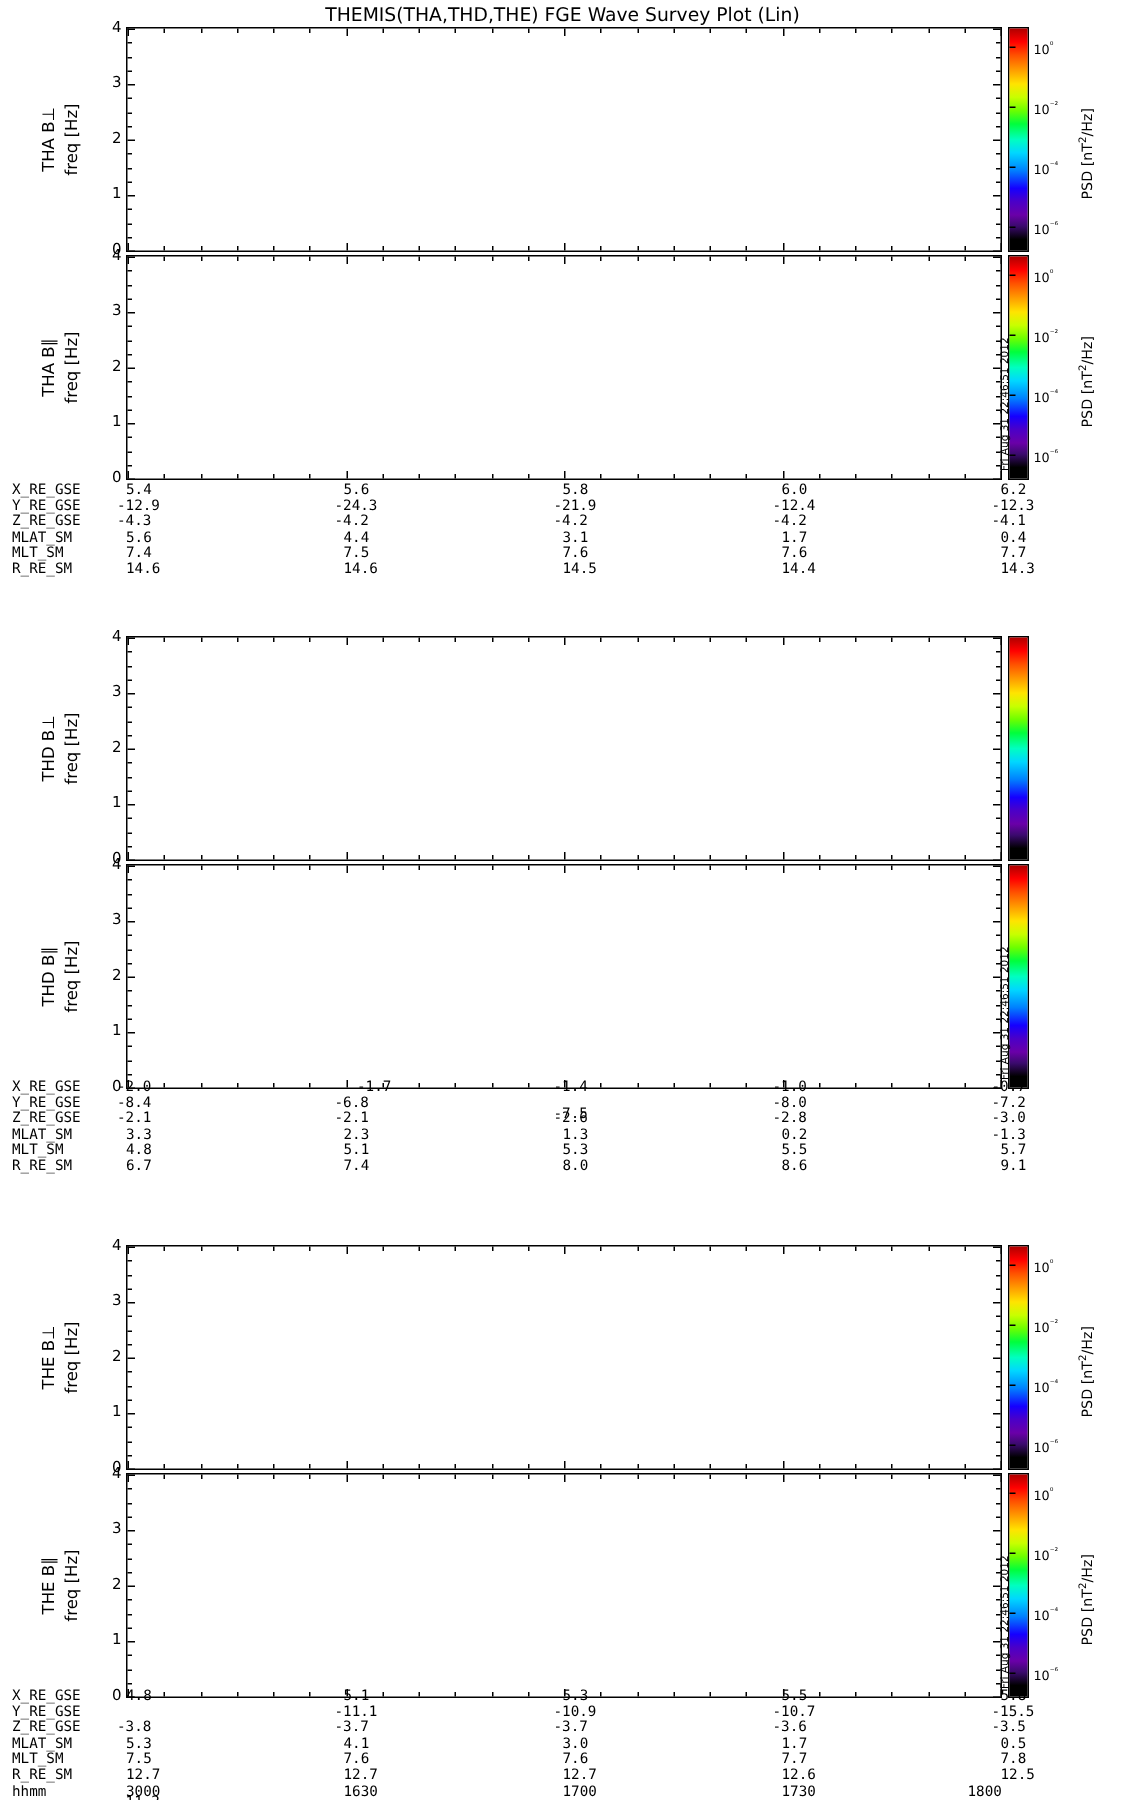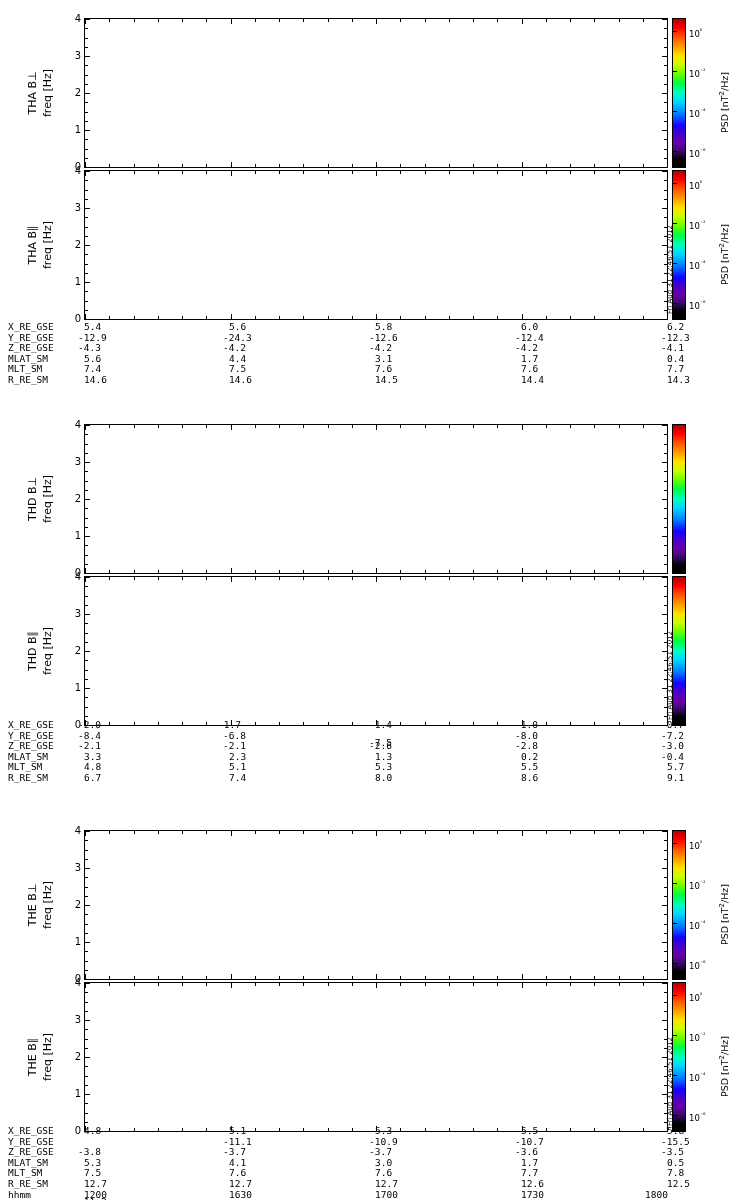--- a/index.html
+++ b/index.html
@@ -37,20 +37,21 @@
   .cblabel{position:absolute;font-size:8.5px;line-height:8.5px;white-space:nowrap;transform:translateY(-4px);}
   .cbtickmark{position:absolute;left:0;width:4px;height:1px;background:#000;}
   .cbtitle{position:absolute;transform-origin:0 0;transform:rotate(-90deg);font-size:9.5px;white-space:nowrap;}
   .stamp{position:absolute;transform-origin:0 0;transform:rotate(-90deg);font-size:7px;font-family:"DejaVu Sans",sans-serif;white-space:nowrap;color:#000;}
   .sup{font-size:0.72em;vertical-align:super;}
 </style>
 </head>
 <body>
 
 <div id="root">
+  <div class="title">THEMIS(THA,THD,THE)  FGE Wave Survey Plot (Lin)</div>
 <div class="panel" style="left: 84px; top: 18px; width: 584px; height: 150px;">
       <div class="ytickmark" style="top: 148px;"></div>
       <div class="ytickmark r" style="top: 148px;"></div>
       <div class="ytick" style="top: 148px;">0</div>
       <div class="ytickminor" style="top: 138.75px;"></div>
       <div class="ytickminor r" style="top: 138.75px;"></div>
       <div class="ytickminor" style="top: 129.5px;"></div>
       <div class="ytickminor r" style="top: 129.5px;"></div>
       <div class="ytickminor" style="top: 120.25px;"></div>
       <div class="ytickminor r" style="top: 120.25px;"></div>
@@ -661,21 +662,21 @@
     <div class="stamp" style="left: 666px; top: 1126px;">Fri Aug 31 22:46:51 2012</div>
     <div class="metalabel" style="left: 8px; top: 322px;">X_RE_GSE</div>
     <div class="metablock" style="left: 84px; top: 322px;">5.4</div>
     <div class="metablock" style="left: 229px; top: 322px;">5.6</div>
     <div class="metablock" style="left: 375px; top: 322px;">5.8</div>
     <div class="metablock" style="left: 521px; top: 322px;">6.0</div>
     <div class="metablock" style="left: 667px; top: 322px;">6.2</div>
     <div class="metalabel" style="left: 8px; top: 332.6px;">Y_RE_GSE</div>
     <div class="metablock" style="left: 78px; top: 332.6px;">-12.9</div>
     <div class="metablock" style="left: 223px; top: 332.6px;">-24.3</div>
-    <div class="metablock" style="left: 369px; top: 332.6px;">-12.6</div>
+    <div class="metablock" style="left: 369px; top: 332.6px;">-21.9</div>
     <div class="metablock" style="left: 515px; top: 332.6px;">-12.4</div>
     <div class="metablock" style="left: 661px; top: 332.6px;">-12.3</div>
     <div class="metalabel" style="left: 8px; top: 343.2px;">Z_RE_GSE</div>
     <div class="metablock" style="left: 78px; top: 343.2px;">-4.3</div>
     <div class="metablock" style="left: 223px; top: 343.2px;">-4.2</div>
     <div class="metablock" style="left: 369px; top: 343.2px;">-4.2</div>
     <div class="metablock" style="left: 515px; top: 343.2px;">-4.2</div>
     <div class="metablock" style="left: 661px; top: 343.2px;">-4.1</div>
     <div class="metalabel" style="left: 8px; top: 353.8px;">MLAT_SM</div>
     <div class="metablock" style="left: 84px; top: 353.8px;">5.6</div>
@@ -690,42 +691,42 @@
     <div class="metablock" style="left: 521px; top: 364.4px;">7.6</div>
     <div class="metablock" style="left: 667px; top: 364.4px;">7.7</div>
     <div class="metalabel" style="left: 8px; top: 375px;">R_RE_SM</div>
     <div class="metablock" style="left: 84px; top: 375px;">14.6</div>
     <div class="metablock" style="left: 229px; top: 375px;">14.6</div>
     <div class="metablock" style="left: 375px; top: 375px;">14.5</div>
     <div class="metablock" style="left: 521px; top: 375px;">14.4</div>
     <div class="metablock" style="left: 667px; top: 375px;">14.3</div>
     <div class="metalabel" style="left: 8px; top: 720px;">X_RE_GSE</div>
     <div class="metablock" style="left: 78px; top: 720px;">-2.0</div>
-    <div class="metablock" style="left: 218px; top: 720px;">-1.7</div>
+    <div class="metablock" style="left: 238px; top: 720px;">-1.7</div>
     <div class="metablock" style="left: 369px; top: 720px;">-1.4</div>
     <div class="metablock" style="left: 515px; top: 720px;">-1.0</div>
     <div class="metablock" style="left: 661px; top: 720px;">-0.7</div>
     <div class="metalabel" style="left: 8px; top: 730.6px;">Y_RE_GSE</div>
     <div class="metablock" style="left: 78px; top: 730.6px;">-8.4</div>
     <div class="metablock" style="left: 223px; top: 730.6px;">-6.8</div>
     <div class="metablock" style="left: 369px; top: 738px;">-7.5</div>
     <div class="metablock" style="left: 515px; top: 730.6px;">-8.0</div>
     <div class="metablock" style="left: 661px; top: 730.6px;">-7.2</div>
     <div class="metalabel" style="left: 8px; top: 741.2px;">Z_RE_GSE</div>
     <div class="metablock" style="left: 78px; top: 741.2px;">-2.1</div>
     <div class="metablock" style="left: 223px; top: 741.2px;">-2.1</div>
     <div class="metablock" style="left: 369px; top: 741.2px;">-2.6</div>
     <div class="metablock" style="left: 515px; top: 741.2px;">-2.8</div>
     <div class="metablock" style="left: 661px; top: 741.2px;">-3.0</div>
     <div class="metalabel" style="left: 8px; top: 751.8px;">MLAT_SM</div>
     <div class="metablock" style="left: 84px; top: 751.8px;">3.3</div>
     <div class="metablock" style="left: 229px; top: 751.8px;">2.3</div>
     <div class="metablock" style="left: 375px; top: 751.8px;">1.3</div>
     <div class="metablock" style="left: 521px; top: 751.8px;">0.2</div>
-    <div class="metablock" style="left: 661px; top: 751.8px;">-0.4</div>
+    <div class="metablock" style="left: 661px; top: 751.8px;">-1.3</div>
     <div class="metalabel" style="left: 8px; top: 762.4px;">MLT_SM</div>
     <div class="metablock" style="left: 84px; top: 762.4px;">4.8</div>
     <div class="metablock" style="left: 229px; top: 762.4px;">5.1</div>
     <div class="metablock" style="left: 375px; top: 762.4px;">5.3</div>
     <div class="metablock" style="left: 521px; top: 762.4px;">5.5</div>
     <div class="metablock" style="left: 667px; top: 762.4px;">5.7</div>
     <div class="metalabel" style="left: 8px; top: 773px;">R_RE_SM</div>
     <div class="metablock" style="left: 84px; top: 773px;">6.7</div>
     <div class="metablock" style="left: 229px; top: 773px;">7.4</div>
     <div class="metablock" style="left: 375px; top: 773px;">8.0</div>
@@ -761,18 +762,18 @@
     <div class="metablock" style="left: 375px; top: 1168.4px;">7.6</div>
     <div class="metablock" style="left: 521px; top: 1168.4px;">7.7</div>
     <div class="metablock" style="left: 667px; top: 1168.4px;">7.8</div>
     <div class="metalabel" style="left: 8px; top: 1179px;">R_RE_SM</div>
     <div class="metablock" style="left: 84px; top: 1179px;">12.7</div>
     <div class="metablock" style="left: 229px; top: 1179px;">12.7</div>
     <div class="metablock" style="left: 375px; top: 1179px;">12.7</div>
     <div class="metablock" style="left: 521px; top: 1179px;">12.6</div>
     <div class="metablock" style="left: 667px; top: 1179px;">12.5</div>
     <div class="metalabel" style="left: 8px; top: 1189.6px;">hhmm</div>
-    <div class="metablock" style="left: 84px; top: 1189.6px;">1200</div>
+    <div class="metablock" style="left: 84px; top: 1189.6px;">3000</div>
     <div class="metablock" style="left: 229px; top: 1189.6px;">1630</div>
     <div class="metablock" style="left: 375px; top: 1189.6px;">1700</div>
     <div class="metablock" style="left: 521px; top: 1189.6px;">1730</div>
     <div class="metablock" style="left: 645px; top: 1189.6px;">1800</div>
   </div>
 
 </body></html>

